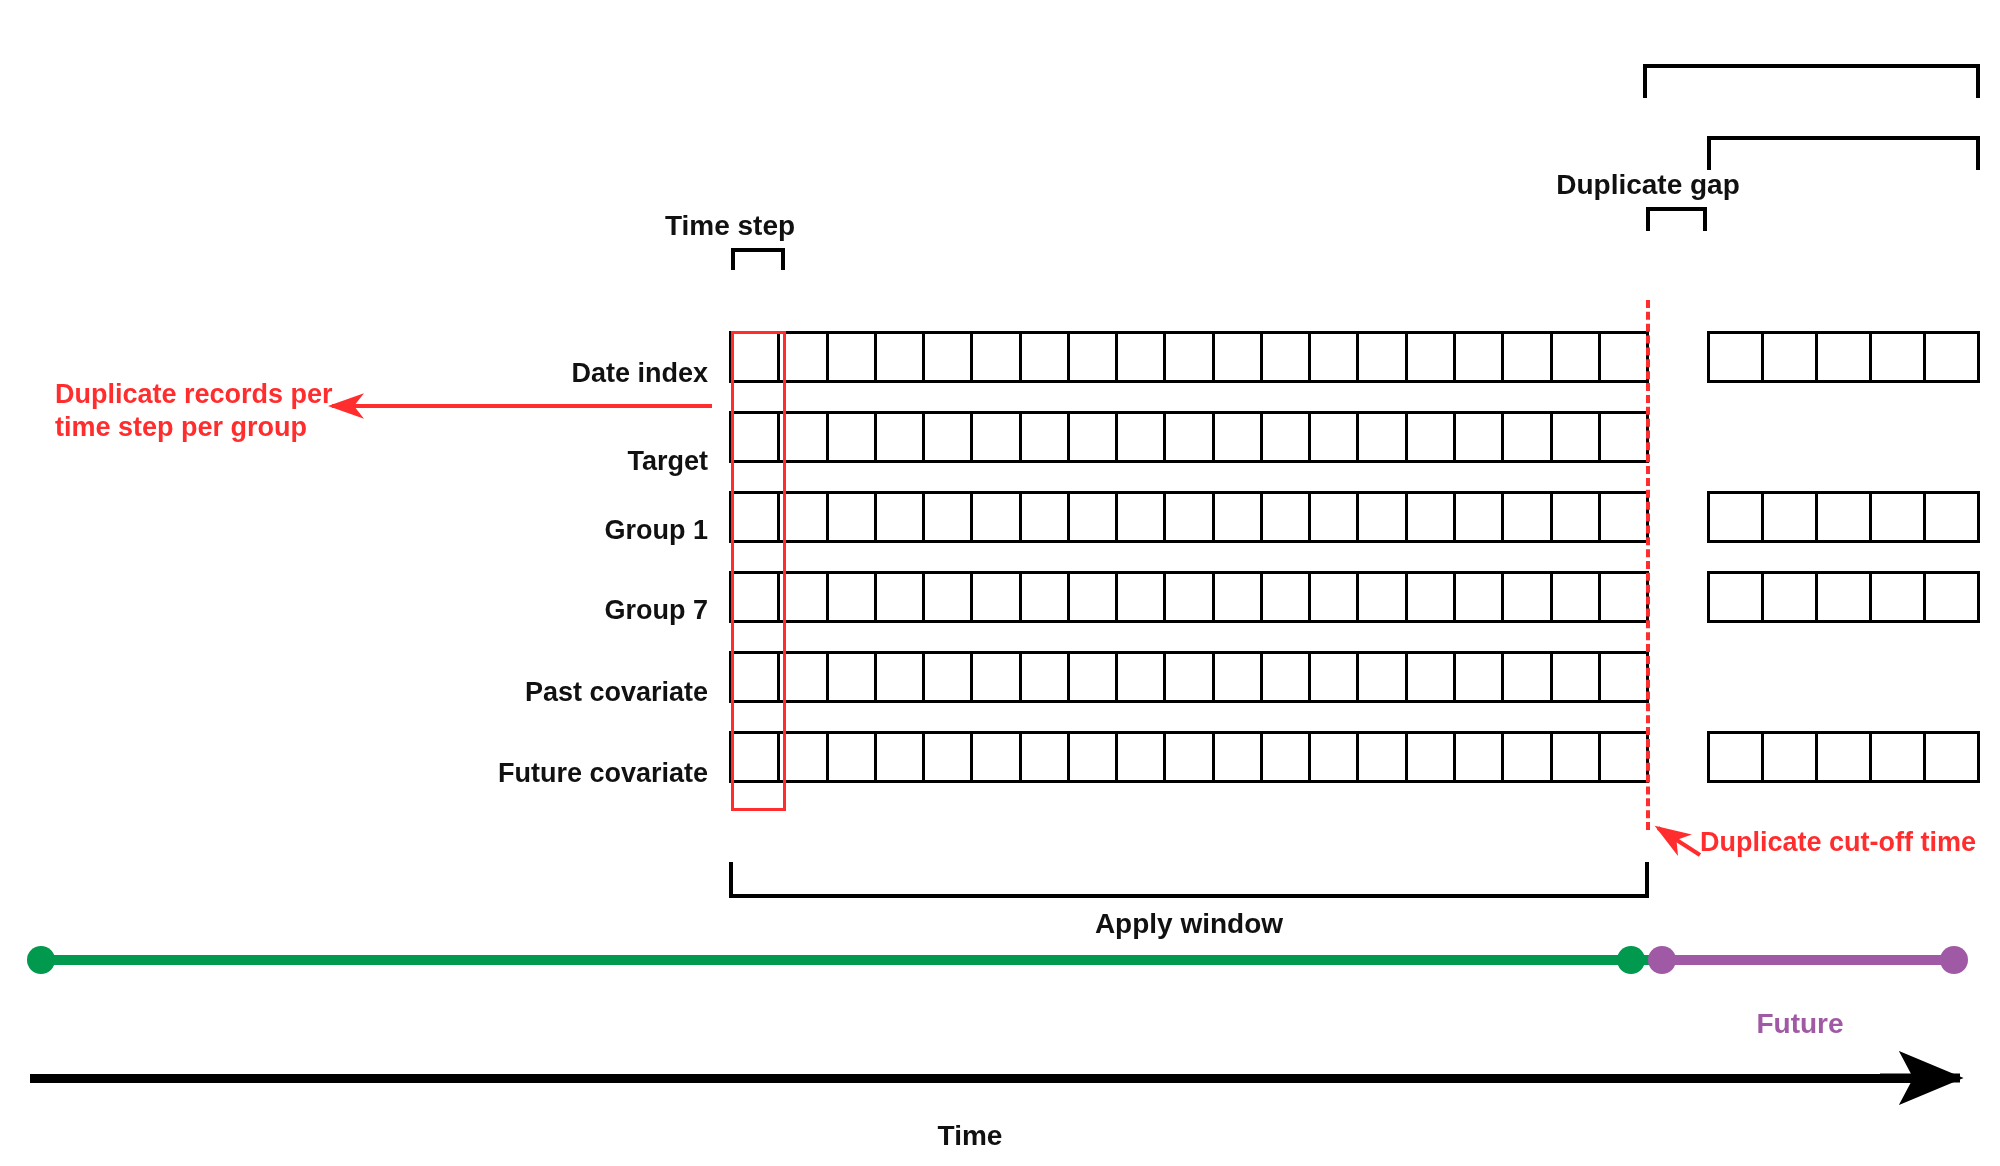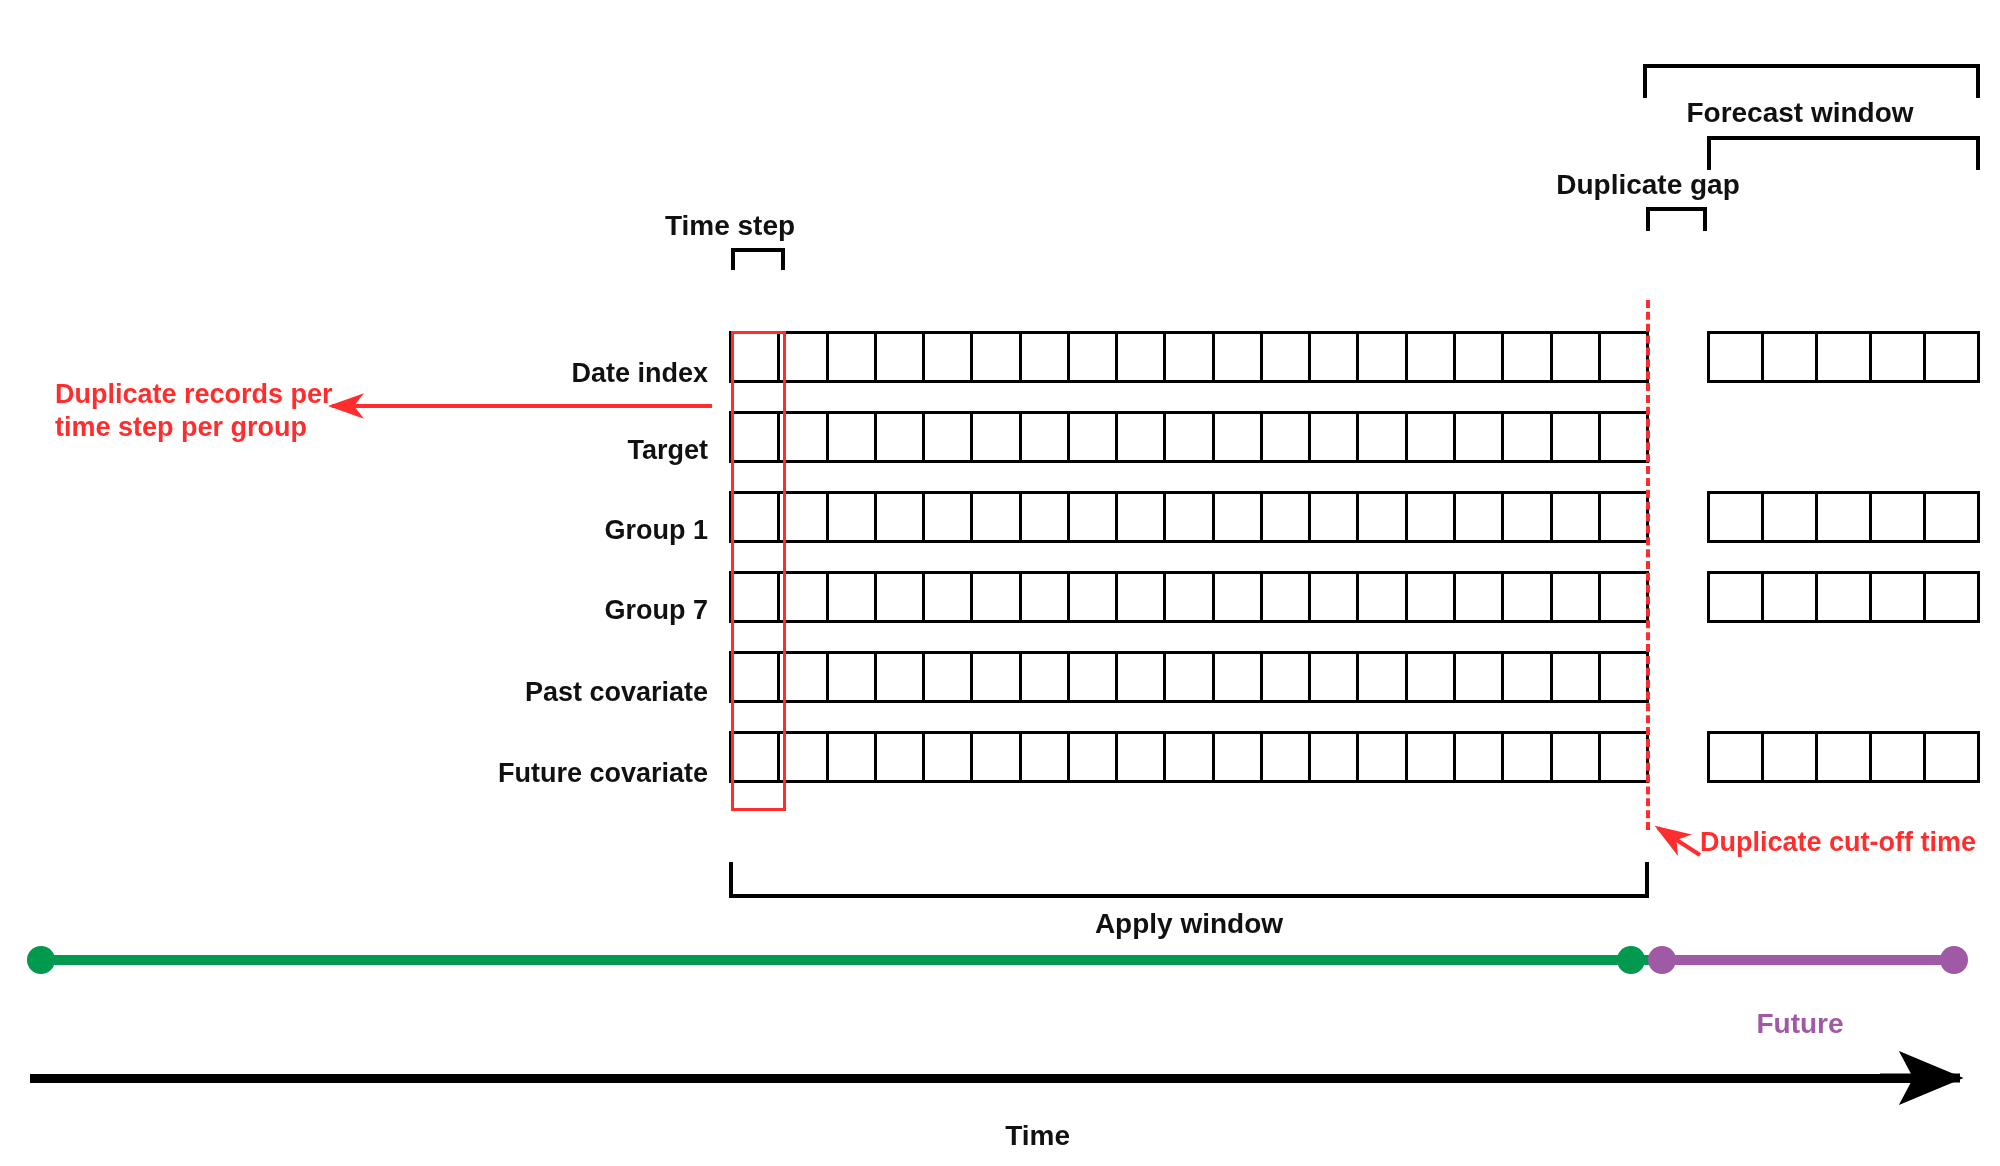--- a/index.html
+++ b/index.html
@@ -125,31 +125,30 @@
     text-align: center;
   }
 </style>
 </head>
 <body>
 
 <div id="stage">
 
   <div class="bracket-top" style="left:1643px; top:64px; width:337px; height:34px;"></div>
 
-  <div class="bracket-caption" style="left:1600px; top:97px; width:400px;">Forecast window</div>
   <div class="bracket-top" style="left:1707px; top:136px; width:273px; height:34px;"></div>
 
   <div class="bracket-caption" style="left:1523px; top:169px; width:250px;">Duplicate gap</div>
   <div class="bracket-top" style="left:1646px; top:207px; width:61px; height:24px;"></div>
 
   <div class="bracket-caption" style="left:625px; top:210px; width:210px;">Time step</div>
   <div class="bracket-top" style="left:731px; top:248px; width:54px; height:22px;"></div>
 
   <div class="rowlabel" style="right:1292px; top:373px;">Date index</div>
-  <div class="rowlabel" style="right:1292px; top:450px;">Target</div>
+  <div class="rowlabel" style="right:1292px; top:461px;">Target</div>
   <div class="rowlabel" style="right:1292px; top:530px;">Group 1</div>
   <div class="rowlabel" style="right:1292px; top:610px;">Group 7</div>
   <div class="rowlabel" style="right:1292px; top:692px;">Past covariate</div>
   <div class="rowlabel" style="right:1292px; top:773px;">Future covariate</div>
 
   <div id="grid-layer">
       <div class="blk" style="left: 729px; top: 331px; width: 920px; height: 52px;">
         <div class="cell" style="flex: 1 1 0px;"></div>
         <div class="cell" style="flex: 1 1 0px;"></div>
         <div class="cell" style="flex: 1 1 0px;"></div>
@@ -321,21 +320,21 @@
   <div class="tl-dot" style="left:27px; top:946px; background:#00994D;"></div>
   <div class="tl-dot" style="left:1617px; top:946px; background:#00994D;"></div>
 
   <div class="tl-seg" style="left:1660px; top:955px; width:300px; background:#A05AA5;"></div>
   <div class="tl-dot" style="left:1648px; top:946px; background:#A05AA5;"></div>
   <div class="tl-dot" style="left:1940px; top:946px; background:#A05AA5;"></div>
 
   <div class="tl-caption" style="left:1680px; top:1008px; width:240px; color:#A05AA5;">Future</div>
 
   <div class="axis-line" style="left:30px; top:1074px; width:1915px;"></div>
-  <div class="axis-label" style="left:870px; top:1120px; width:200px;text-align:right;">Time</div>
+  <div class="axis-label" style="left:870px; top:1120px; width:200px;">Time</div>
 
   <svg class="overlay" viewBox="0 0 2000 1166" xmlns="http://www.w3.org/2000/svg">
     <defs>
       <marker id="redArrow" markerWidth="10" markerHeight="10" refX="8" refY="3.6" orient="auto" markerUnits="strokeWidth">
         <path d="M9,3.6 L0,0.4 L2.5,3.6 L0,6.8 Z" fill="#FF2D2D"></path>
       </marker>
       <marker id="blackArrow" markerWidth="8" markerHeight="8" refX="6.8" refY="3" orient="auto" markerUnits="strokeWidth">
         <path d="M0,0 L7.2,3 L0,6 L1.6,3 Z" fill="#000000"></path>
       </marker>
     </defs>

